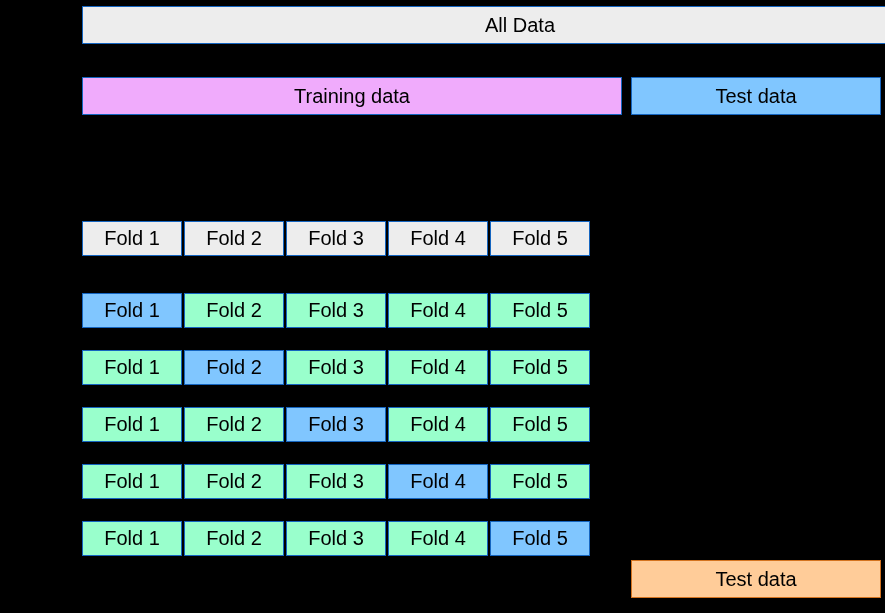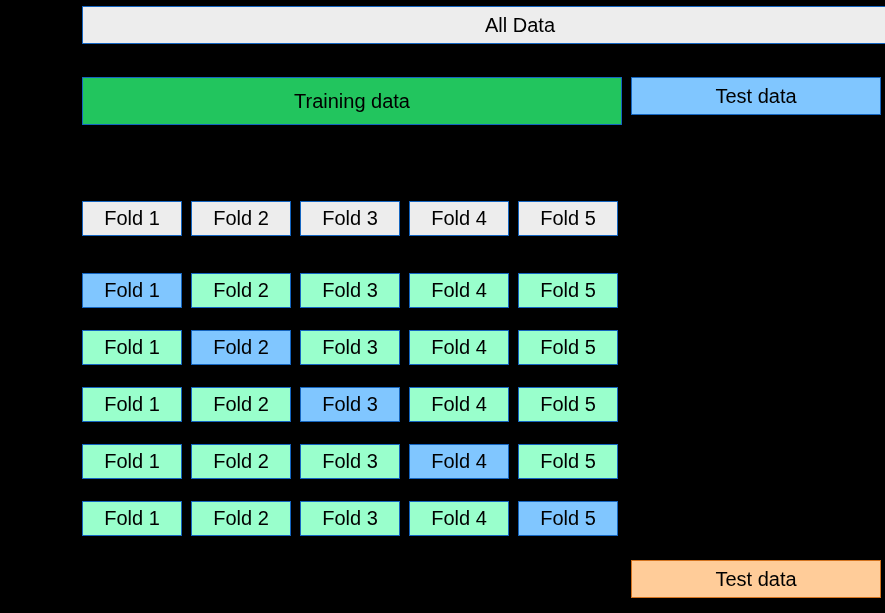--- a/index.html
+++ b/index.html
@@ -31,22 +31,22 @@
       top: 6px;
       width: 876px;
       height: 38px;
       background: #ededed;
     }
 
     .training-data {
       left: 82px;
       top: 77px;
       width: 540px;
-      height: 48px;
-      background: #22c55e;
+      height: 38px;
+      background: #f0abfc;
     }
 
     .test-data-top {
       left: 631px;
       top: 77px;
       width: 250px;
       height: 38px;
       background: #80c6ff;
     }
 
@@ -60,22 +60,23 @@
     }
 
     .fold-grid {
       position: absolute;
       left: 82px;
       top: 201px;
     }
 
     .fold-row {
       display: flex;
-      gap: 9px;
+      gap: 2px;
       margin-bottom: 22px;
+      margin-top: 20px;
     }
 
     .fold-row.header-row {
       margin-bottom: 37px;
     }
 
     .fold-cell {
       width: 100px;
       height: 35px;
       display: flex;

